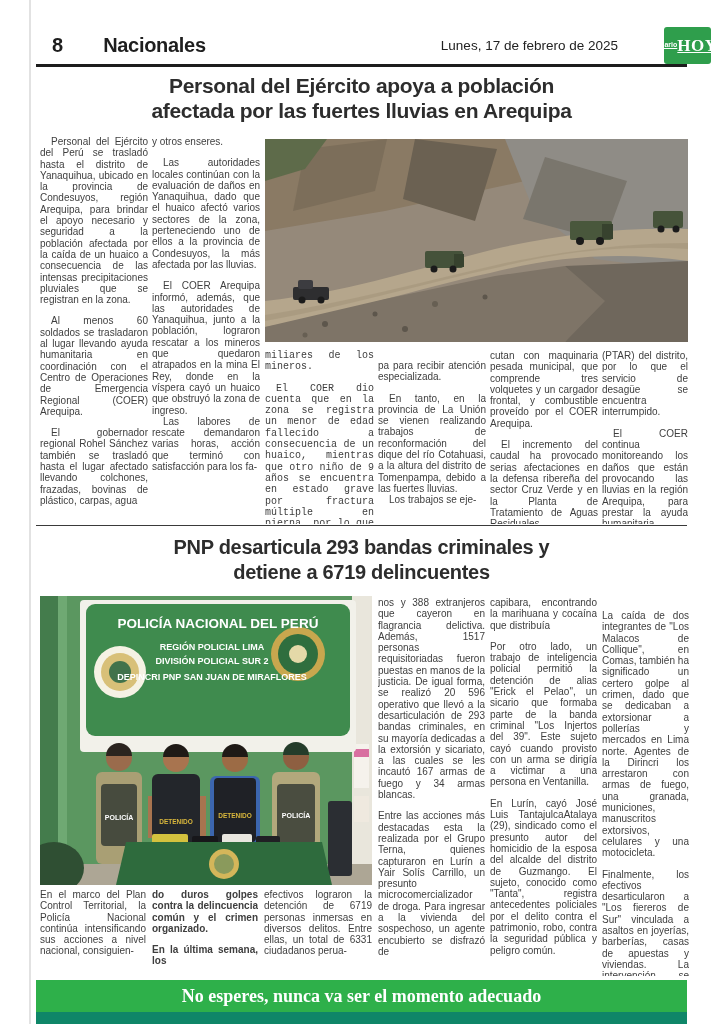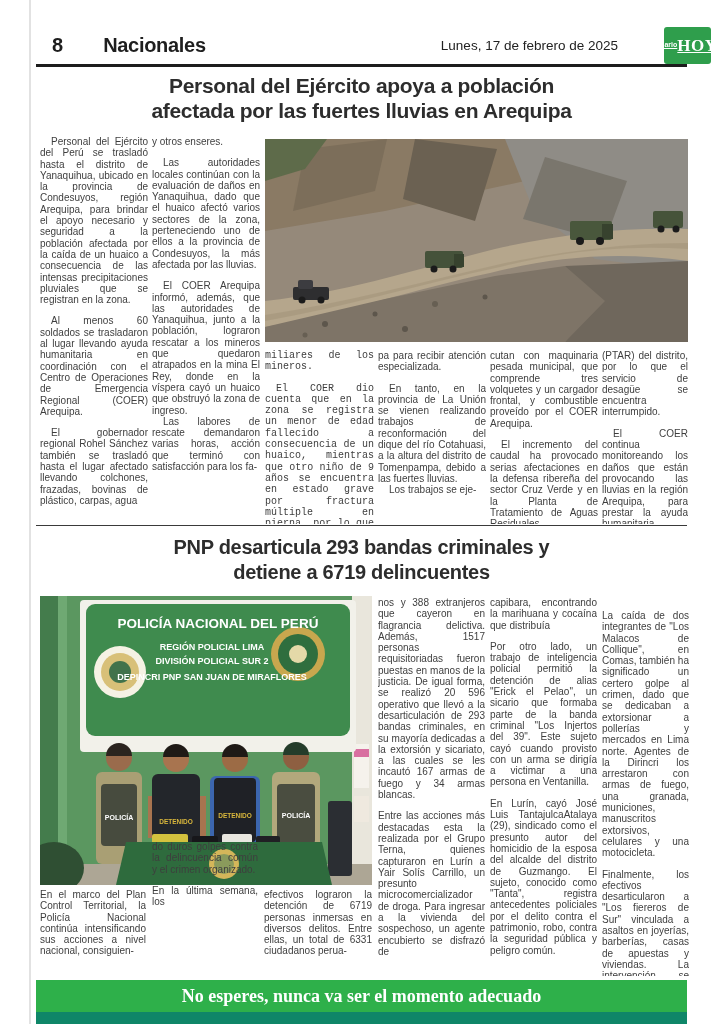--- a/index.html
+++ b/index.html
@@ -26,34 +26,34 @@
       font-size:20px;line-height:25px;font-weight:700;color:#2d2d2d;letter-spacing:-0.3px;}
 
   
   .col{position:absolute;text-align:justify;font-size:10px;line-height:11.3px;overflow:hidden;}
   .col p{margin:0 0 10px 0;}
   .col p.mb0{margin-bottom:0;}
   .a1 p.ind{text-indent:11px;}
   .c1{left:40px;top:136px;width:108px;height:388px;}
   .c2{left:152px;top:136px;width:108px;height:388px;}
   .c3{left:265px;top:350px;width:109px;height:174px;font-family:Liberation Mono, monospace;}
-  .c4{left:378px;top:350px;width:108px;height:174px;}
+  .c4{left:378px;top:360px;width:108px;height:174px;}
   .c5{left:490px;top:350px;width:108px;height:174px;}
   .c6{left:602px;top:350px;width:86px;height:174px;}
   .divider{position:absolute;left:36px;right:36px;top:525px;height:1px;background:#3a3a3a;}
 
   .p1{position:absolute;left:265px;top:139px;width:423px;height:203px;}
   .p2{position:absolute;left:40px;top:596px;width:332px;height:289px;}
   .p1 svg,.p2 svg{display:block;width:100%;height:100%;}
 
   .d4{left:378px;top:597px;width:107px;height:366px;}
   .d5{left:490px;top:597px;width:107px;height:366px;}
   .d6{left:602px;top:597px;width:87px;height:366px;margin-top:13px;}
   .e1{left:40px;top:889px;width:106px;height:78px;}
-  .e2{left:152px;top:841px;width:106px;height:78px;}
+  .e2{left:152px;top:889px;width:106px;height:78px;font-weight:bold;}
   .e3{left:264px;top:889px;width:108px;height:78px;}
 
   
   .banner{position:absolute;left:36px;right:36px;top:980px;height:32px;display:flex;
           align-items:center;justify-content:center;color:#fff;
           font-family:"Liberation Serif","DejaVu Serif",serif;font-weight:700;font-size:18px;}
   .strip{position:absolute;left:36px;right:36px;top:1012px;height:12px;}
 
   svg text{font-family:"Liberation Sans","DejaVu Sans",sans-serif;}
 </style>

